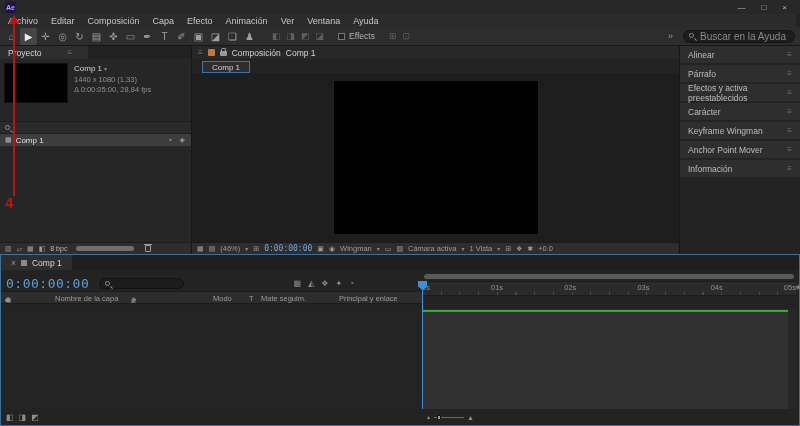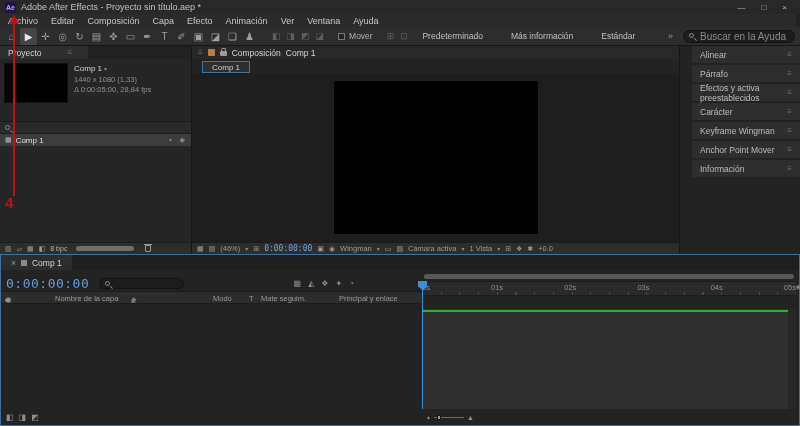--- a/index.html
+++ b/index.html
@@ -86,21 +86,21 @@
   .canvas { width:204px; height:153px; background:#000; }
   .comp-footer { height:12px; background:#2d2d2d; border-top:1px solid #1c1c1c; display:flex;
     align-items:center; gap:5px; padding:0 5px; font-size:7.5px; color:#9a9a9a; white-space:nowrap; overflow:hidden; }
   .comp-footer .tc { font-family:"DejaVu Sans Mono", monospace; color:#6fa3d8; font-size:8px; }
   .ic { font-size:7px; color:#9a9a9a; }
   .dd { font-size:6px; color:#8a8a8a; }
 
   
   .rightcol { left:680px; top:46px; width:120px; height:208px; background:#232323; }
   .side-panel { height:17px; background:#2e2e2e; margin-bottom:2px; display:flex; align-items:center;
-    padding:0 8px; font-size:8.5px; color:#bdbdbd;margin-left:12px; }
+    padding:0 8px; font-size:8.5px; color:#bdbdbd; }
   .side-panel .grip { margin-left:auto; }
 
   
   .timeline { left:0; top:254px; width:800px; height:172px; background:#232323;
     border:1px solid #3f6f9f; }
   .tl-tabrow { position:absolute; left:0; top:0; width:100%; height:15px; background:#1f1f1f; display:flex; }
   .tl-tab { background:#2d2d2d; display:flex; align-items:center; gap:5px; padding:0 10px;
     font-size:8.5px; color:#d6d6d6; }
   .tl-tab .x { color:#9a9a9a; }
   .tl-tab .sq { width:6px; height:6px; background:#8a8a8a; }
@@ -147,21 +147,20 @@
     border-right:5px solid transparent; border-bottom:9px solid #c11212; }
   .anno-label { left:5px; top:194px; color:#c11212; font-size:15px; font-weight:bold; }
 </style>
 </head>
 <body>
 
 <div id="app">
 
   <div class="abs titlebar">
     <span class="app-badge">Ae</span>
-    <span>Adobe After Effects - Proyecto sin título.aep *</span>
     <span class="win-controls">
       <span>—</span>
       <span>□</span>
       <span>×</span>
     </span>
   </div>
 
   <nav class="abs menubar">
 
   <span class="menu-item">Archivo</span>
@@ -196,34 +195,28 @@
       </span>
     <span class="dim-icons">
 
     <span>◧</span>
         <span>◨</span>
         <span>◩</span>
         <span>◪</span>
       </span>
     <span class="snap">
       <span class="cb"></span>
-      <span>Mover</span>
+      <span>Effects</span>
     </span>
     <span class="dim-icons">
 
     <span>⊞</span>
         <span>⊡</span>
       </span>
     <span class="spacer"></span>
-    <span class="workspaces">
-
-    <span>Predeterminado</span>
-        <span>Más información</span>
-        <span>Estándar</span>
-      </span>
     <span class="spacer"></span>
     <span class="overflow">»</span>
     <span class="search-wrap">
       <span class="mag"></span>
       <input class="help-search" placeholder="Buscar en la Ayuda" style="">
     </span>
   </div>
 
   <div class="abs project">
     <div class="panel-strip">

